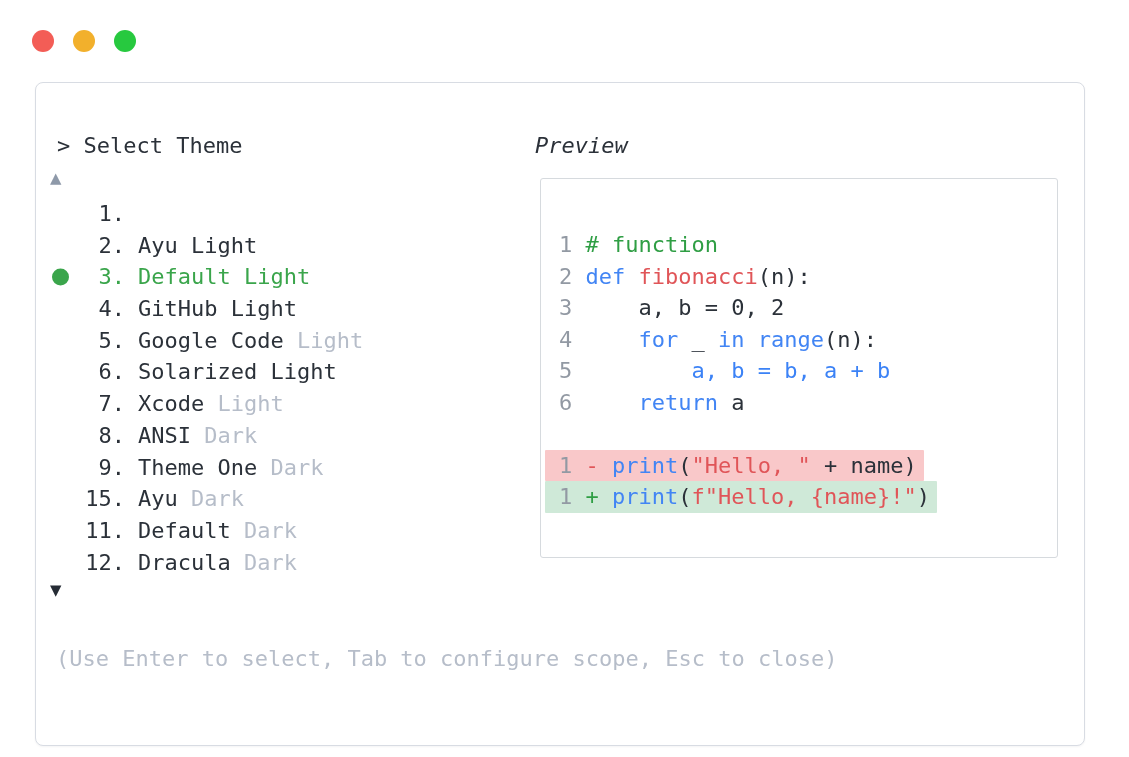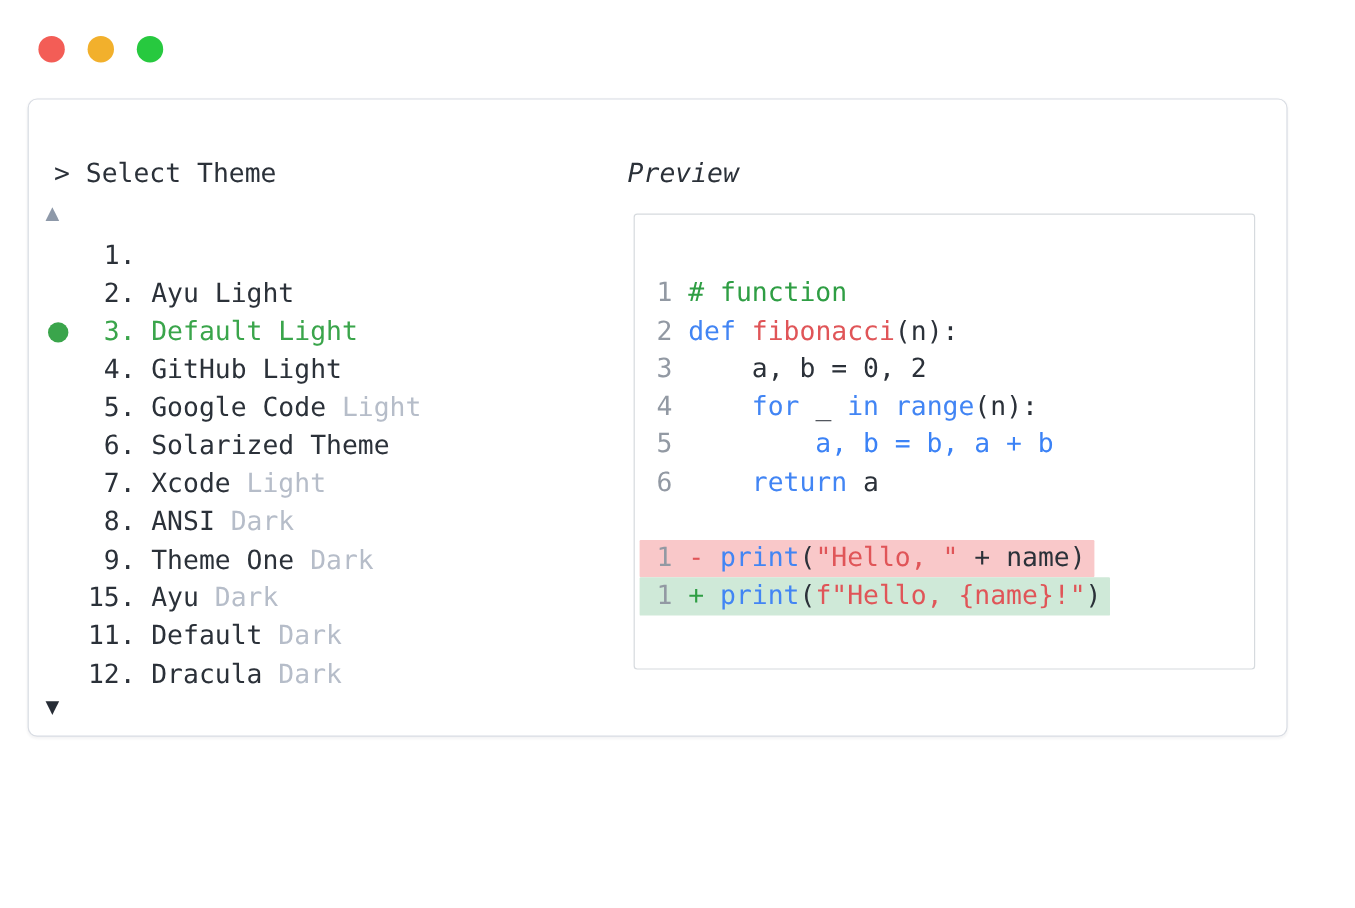--- a/index.html
+++ b/index.html
@@ -1,20 +1,20 @@
 <!DOCTYPE html>
 <html style="--text_dark: #2b3139; --muted: #b6bdc9; --selected_green: #3aa54b; --arrow_up: #8e99a9; --arrow_down: #262c35; --num: #9299a3; --txt: #2b3139; --kw: #4285f4; --fn: #e05558; --str: #e05558; --com: #2f9e44; --del: #e05558; --add: #2f9e44; --del_bg: #f9c8c9; --add_bg: #cfe9d8; --traffic_red: #f35d56; --traffic_yellow: #f2b02c; --traffic_green: #27c93f;"><head>
 <meta charset="utf-8">
 <style>
   html,body{margin:0;padding:0;background:#ffffff;}
   .stage{position:relative;width:1129px;height:757px;background:#ffffff;overflow:hidden;
          font-family:"DejaVu Sans Mono", monospace;}
   .traffic-lights{position:absolute;left:32px;top:30px;display:flex;gap:19px;}
   .tl{width:22px;height:22px;border-radius:50%;display:inline-block;}
-  .panel{position:absolute;left:23px;top:82px;width:1050px;height:532px;
+  .panel{position:absolute;left:35px;top:82px;width:1050px;height:664px;
          border:1.5px solid #d8dce3;border-radius:8px;background:#ffffff;
          box-shadow:0 1px 2px rgba(30,40,60,0.05);box-sizing:border-box;}
   .prompt{position:absolute;left:21px;top:49px;font-size:22px;line-height:28px;
           color:var(--text_dark);white-space:pre;}
   .scroll-up{position:absolute;left:14px;top:84px;font-size:19px;line-height:20px;color:var(--arrow_up);}
   .scroll-down{position:absolute;left:14px;top:496px;font-size:19px;line-height:20px;color:var(--arrow_down);}
   .theme-list{position:absolute;left:0;top:115px;width:480px;}
   .theme-row{position:relative;height:31.7px;display:flex;align-items:center;
              font-size:22px;line-height:31.7px;white-space:pre;}
   .row-dot{position:absolute;left:16px;top:50%;transform:translateY(-50%);
@@ -54,31 +54,32 @@
     <div class="prompt">&gt; Select Theme</div>
 
     <div class="scroll-up">▲</div>
 
     <div class="theme-list" id="theme-list">
         <div class="theme-row"><span class="t-num">1.</span></div>
         <div class="theme-row"><span class="t-num">2.</span><span class="t-name">Ayu Light</span></div>
         <div class="theme-row selected"><span class="row-dot"></span><span class="t-num">3.</span><span class="t-name">Default Light</span></div>
         <div class="theme-row"><span class="t-num">4.</span><span class="t-name">GitHub Light</span></div>
         <div class="theme-row"><span class="t-num">5.</span><span class="t-name">Google Code</span><span class="t-muted"> Light</span></div>
-        <div class="theme-row"><span class="t-num">6.</span><span class="t-name">Solarized Theme</span></div>
+        <div class="theme-row"><span class="t-num">6.</span><span class="t-name">Solarized Light</span></div>
         <div class="theme-row"><span class="t-num">7.</span><span class="t-name">Xcode</span><span class="t-muted"> Light</span></div>
         <div class="theme-row"><span class="t-num">8.</span><span class="t-name">ANSI</span><span class="t-muted"> Dark</span></div>
         <div class="theme-row"><span class="t-num">9.</span><span class="t-name">Theme One</span><span class="t-muted"> Dark</span></div>
         <div class="theme-row"><span class="t-num">15.</span><span class="t-name">Ayu</span><span class="t-muted"> Dark</span></div>
         <div class="theme-row"><span class="t-num">11.</span><span class="t-name">Default</span><span class="t-muted"> Dark</span></div>
         <div class="theme-row"><span class="t-num">12.</span><span class="t-name">Dracula</span><span class="t-muted"> Dark</span></div>
       </div>
 
     <div class="scroll-down">▼</div>
 
+    <div class="help">(Use Enter to select, Tab to configure scope, Esc to close)</div>
 
     <div class="preview-label">Preview</div>
 
     <div class="preview-box">
       <div id="code">
           <div class="code-line">
             <span class="linewrap"><span class="tok" style="color: rgb(146, 153, 163);">1 </span><span class="tok" style="color: rgb(47, 158, 68);"># function</span></span>
           </div>
           <div class="code-line">
             <span class="linewrap"><span class="tok" style="color: rgb(146, 153, 163);">2 </span><span class="tok" style="color: rgb(66, 133, 244);">def</span><span class="tok" style="color: rgb(43, 49, 57);"> </span><span class="tok" style="color: rgb(224, 85, 88);">fibonacci</span><span class="tok" style="color: rgb(43, 49, 57);">(n):</span></span>

